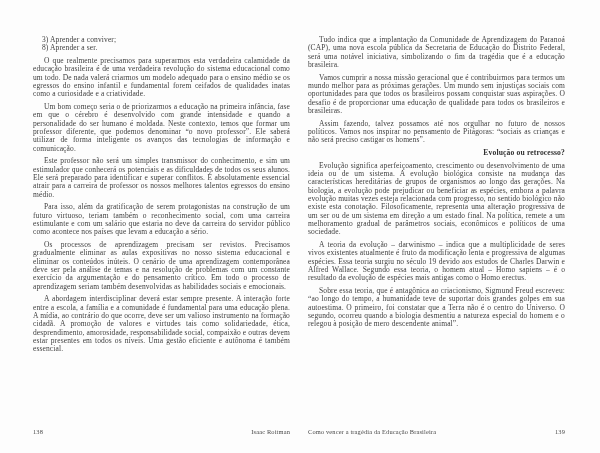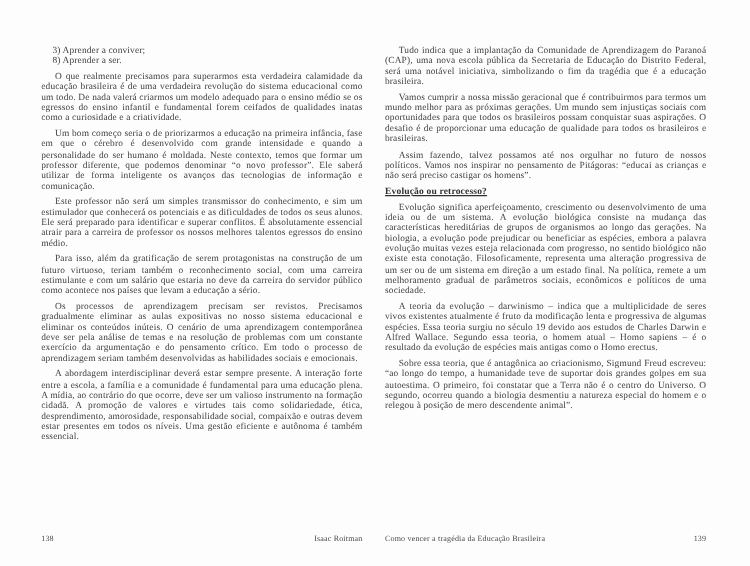--- a/index.html
+++ b/index.html
@@ -43,23 +43,22 @@
   .list-item { white-space: nowrap; }
   p {
     margin: 0 0 4.5px 0;
     text-indent: 11px;
   }
   .section-heading {
     font-size: 7.6px;
     font-weight: bold;
     color: #2f2f2f;
     margin: 2.5px 0 4.5px 0;
-    text-align: left;
+    text-align: right;
     letter-spacing: 0.15px;
-    text-decoration: underline;
   }
   .page-footer {
     position: absolute;
     left: 0;
     right: 0;
     bottom: 18px;
     display: flex;
     justify-content: space-between;
     align-items: baseline;
     font-size: 6.4px;
@@ -90,21 +89,21 @@
     <div class="page-footer">
       <span class="page-number">138</span>
       <span class="running-head">Isaac Roitman</span>
     </div>
   </div>
 
   <div class="page page-right">
     <div class="page-body">
       <p>Tudo indica que a implantação da Comunidade de Aprendizagem do Paranoá (CAP), uma nova escola pública da Secretaria de Educação do Distrito Federal, será uma notável iniciativa, simbolizando o fim da tragédia que é a educação brasileira.</p>
       <p>Vamos cumprir a nossa missão geracional que é contribuirmos para termos um mundo melhor para as próximas gerações. Um mundo sem injustiças sociais com oportunidades para que todos os brasileiros possam conquistar suas aspirações. O desafio é de proporcionar uma educação de qualidade para todos os brasileiros e brasileiras.</p>
-      <p>Assim fazendo, talvez possamos até nos orgulhar no futuro de nossos políticos. Vamos nos inspirar no pensamento de Pitágoras: “educai as crianças e não será preciso castigar os homens”.</p>
+      <p>Assim fazendo, talvez possamos até nos orgulhar no futuro de nossos políticos. Vamos nos inspirar no pensamento de Pitágoras: “sociais as crianças e não será preciso castigar os homens”.</p>
       <div class="section-heading">Evolução ou retrocesso?</div>
       <p>Evolução significa aperfeiçoamento, crescimento ou desenvolvimento de uma ideia ou de um sistema. A evolução biológica consiste na mudança das características hereditárias de grupos de organismos ao longo das gerações. Na biologia, a evolução pode prejudicar ou beneficiar as espécies, embora a palavra evolução muitas vezes esteja relacionada com progresso, no sentido biológico não existe esta conotação. Filosoficamente, representa uma alteração progressiva de um ser ou de um sistema em direção a um estado final. Na política, remete a um melhoramento gradual de parâmetros sociais, econômicos e políticos de uma sociedade.</p>
       <p>A teoria da evolução – darwinismo – indica que a multiplicidade de seres vivos existentes atualmente é fruto da modificação lenta e progressiva de algumas espécies. Essa teoria surgiu no século 19 devido aos estudos de Charles Darwin e Alfred Wallace. Segundo essa teoria, o homem atual – Homo sapiens – é o resultado da evolução de espécies mais antigas como o Homo erectus.</p>
       <p>Sobre essa teoria, que é antagônica ao criacionismo, Sigmund Freud escreveu: “ao longo do tempo, a humanidade teve de suportar dois grandes golpes em sua autoestima. O primeiro, foi constatar que a Terra não é o centro do Universo. O segundo, ocorreu quando a biologia desmentiu a natureza especial do homem e o relegou à posição de mero descendente animal”.</p>
     </div>
     <div class="page-footer">
       <span class="running-head">Como vencer a tragédia da Educação Brasileira</span>
       <span class="page-number">139</span>
     </div>
   </div>

